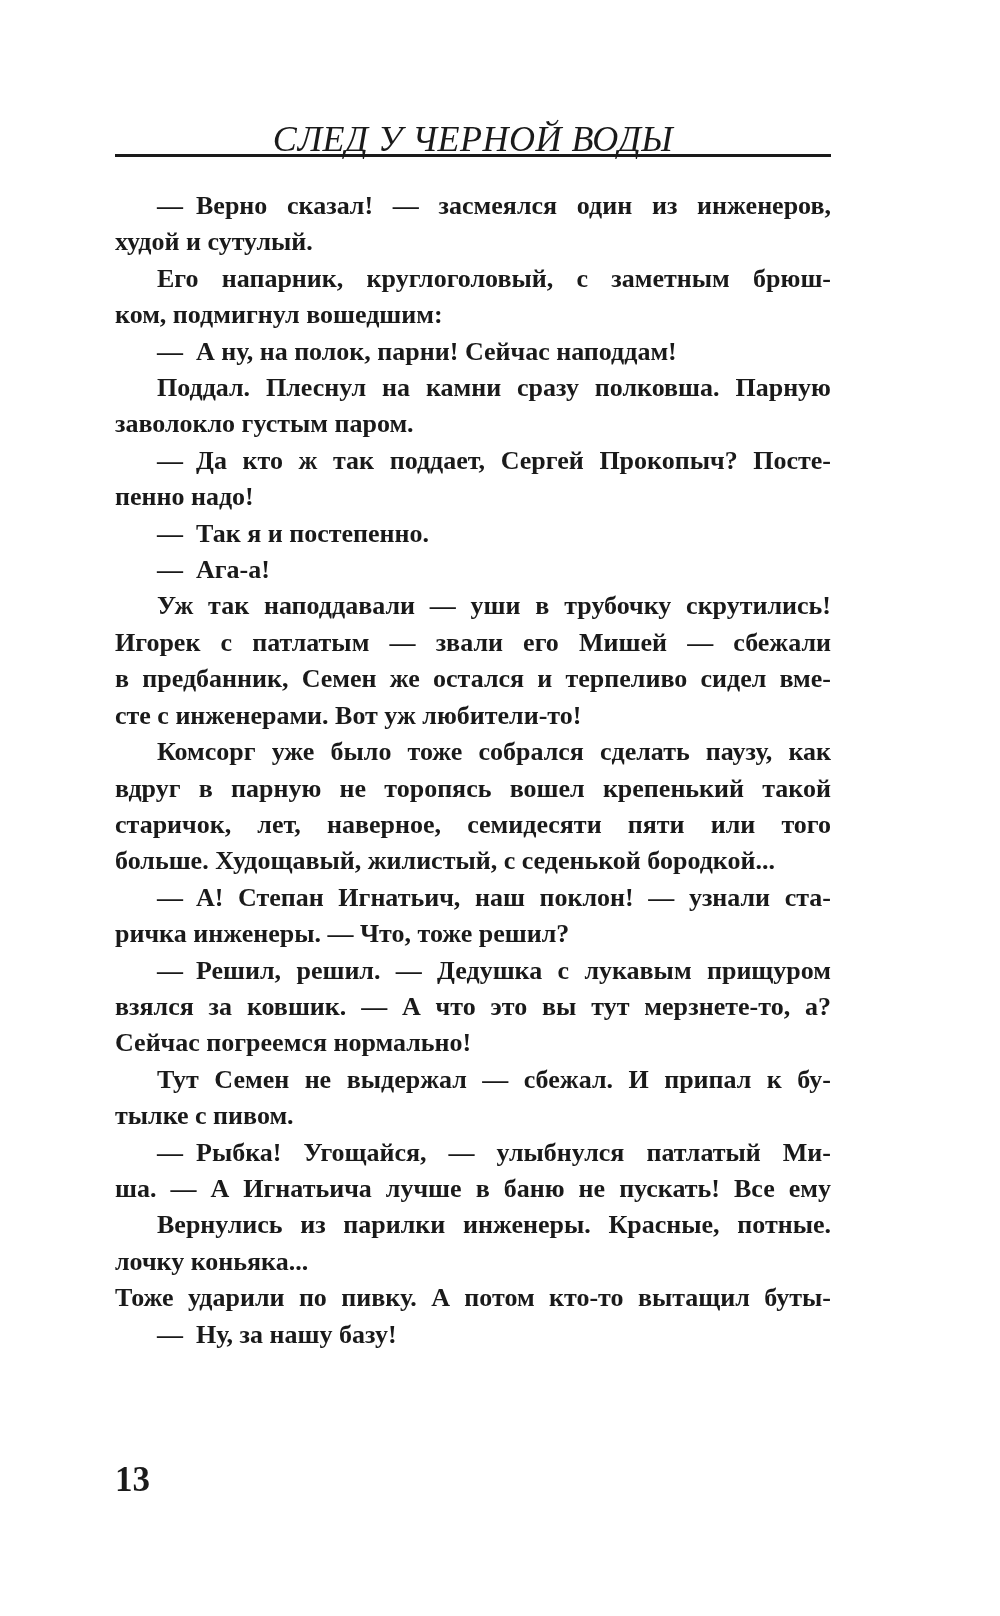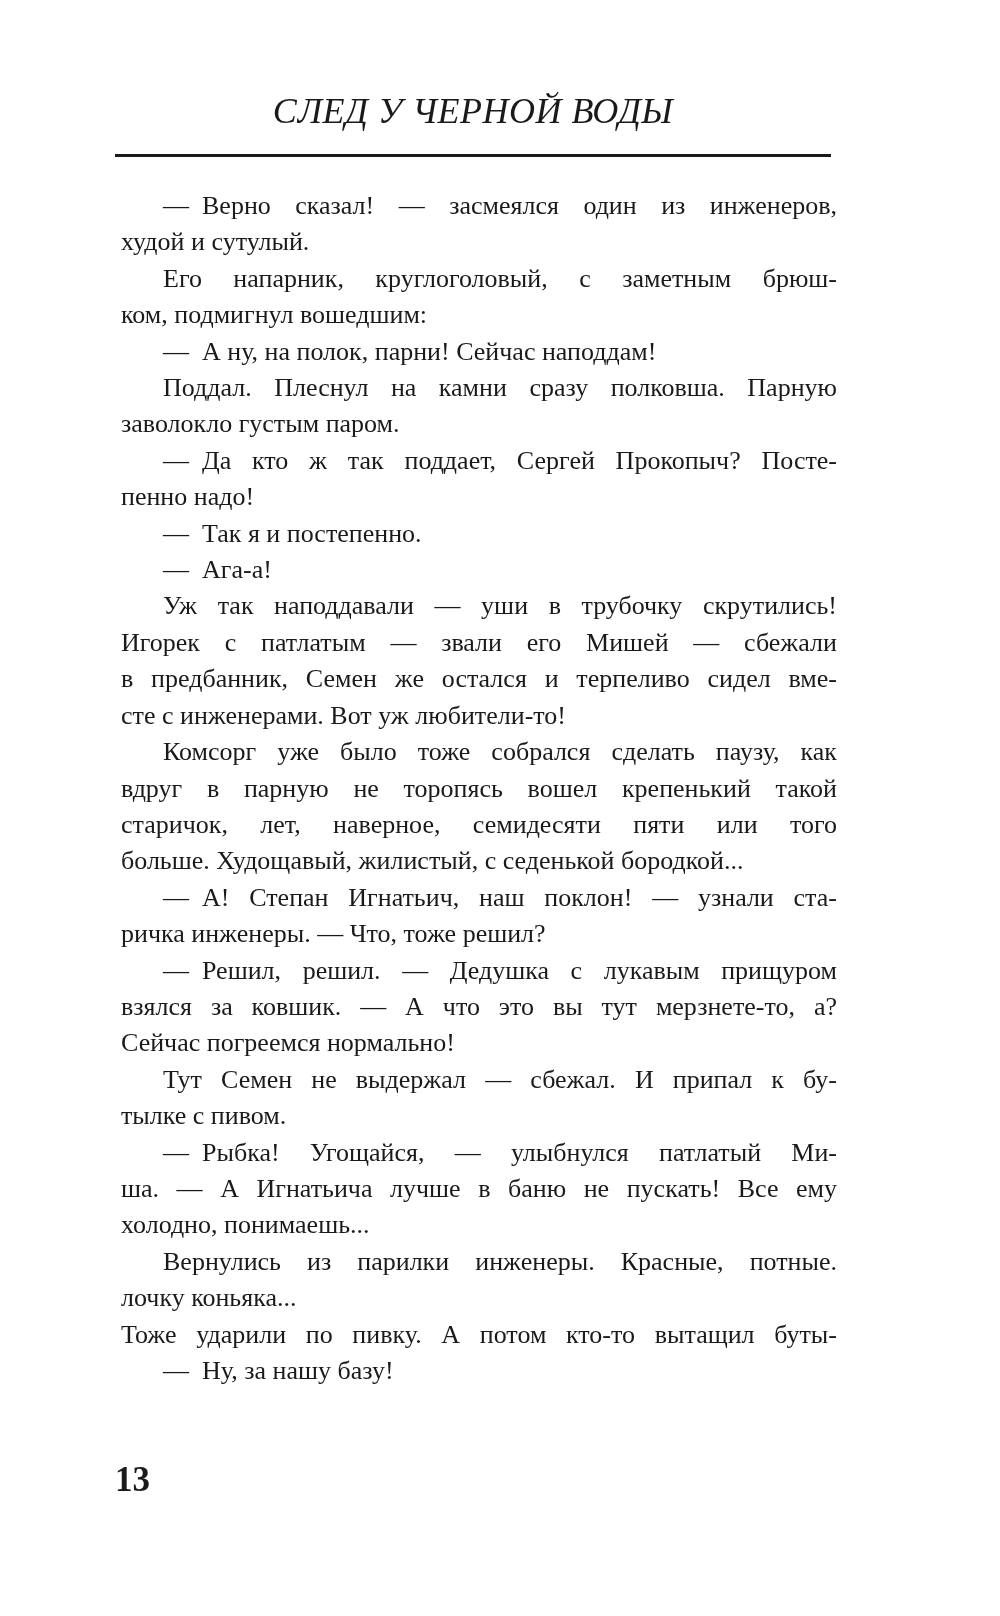--- a/index.html
+++ b/index.html
@@ -8,44 +8,45 @@
     width: 1000px;
     height: 1616px;
     background: #ffffff;
     color: #1a1a1a;
     font-family: "Liberation Serif", "DejaVu Serif", serif;
     overflow: hidden;
   }
   .running-title {
     position: absolute;
     left: 115px;
-    top: 92px;
+    top: 120px;
     width: 716px;
     text-align: center;
     font-style: italic;
     font-size: 36px;
     line-height: 1.1;
     letter-spacing: 0.5px;
     white-space: nowrap;
   }
   .header-rule {
     position: absolute;
     left: 115px;
     top: 154px;
     width: 716px;
     height: 3px;
     background: #1a1a1a;
   }
   .body-text {
     position: absolute;
-    left: 121px;
+    left: 115px;
     top: 188px;
     width: 716px;
     font-size: 26px;
     line-height: 36.4px;
+    font-weight: bold;
   }
   .ln {
     text-align: center;
     text-align-last: left;
   }
   .ln.just {
     text-align: justify;
     text-align-last: justify;
     -moz-text-align-last: justify;
   }
@@ -90,20 +91,19 @@
       <div class="ln">больше. Худощавый, жилистый, с седенькой бородкой...</div>
       <div class="ln first just">— А! Степан Игнатьич, наш поклон! — узнали ста-</div>
       <div class="ln">ричка инженеры. — Что, тоже решил?</div>
       <div class="ln first just">— Решил, решил. — Дедушка с лукавым прищуром</div>
       <div class="ln just">взялся за ковшик. — А что это вы тут мерзнете-то, а?</div>
       <div class="ln">Сейчас погреемся нормально!</div>
       <div class="ln first just">Тут Семен не выдержал — сбежал. И припал к бу-</div>
       <div class="ln">тылке с пивом.</div>
       <div class="ln first just">— Рыбка! Угощайся, — улыбнулся патлатый Ми-</div>
       <div class="ln just">ша. — А Игнатьича лучше в баню не пускать! Все ему</div>
-      <div class="ln">холодно, понимаешь...</div>
       <div class="ln first just">Вернулись из парилки инженеры. Красные, потные.</div>
       <div class="ln">лочку коньяка...</div>
       <div class="ln just">Тоже ударили по пивку. А потом кто-то вытащил буты-</div>
       <div class="ln first">— Ну, за нашу базу!</div>
     </main>
   <div class="page-number">13</div>
 </div>
 
 </body></html>

